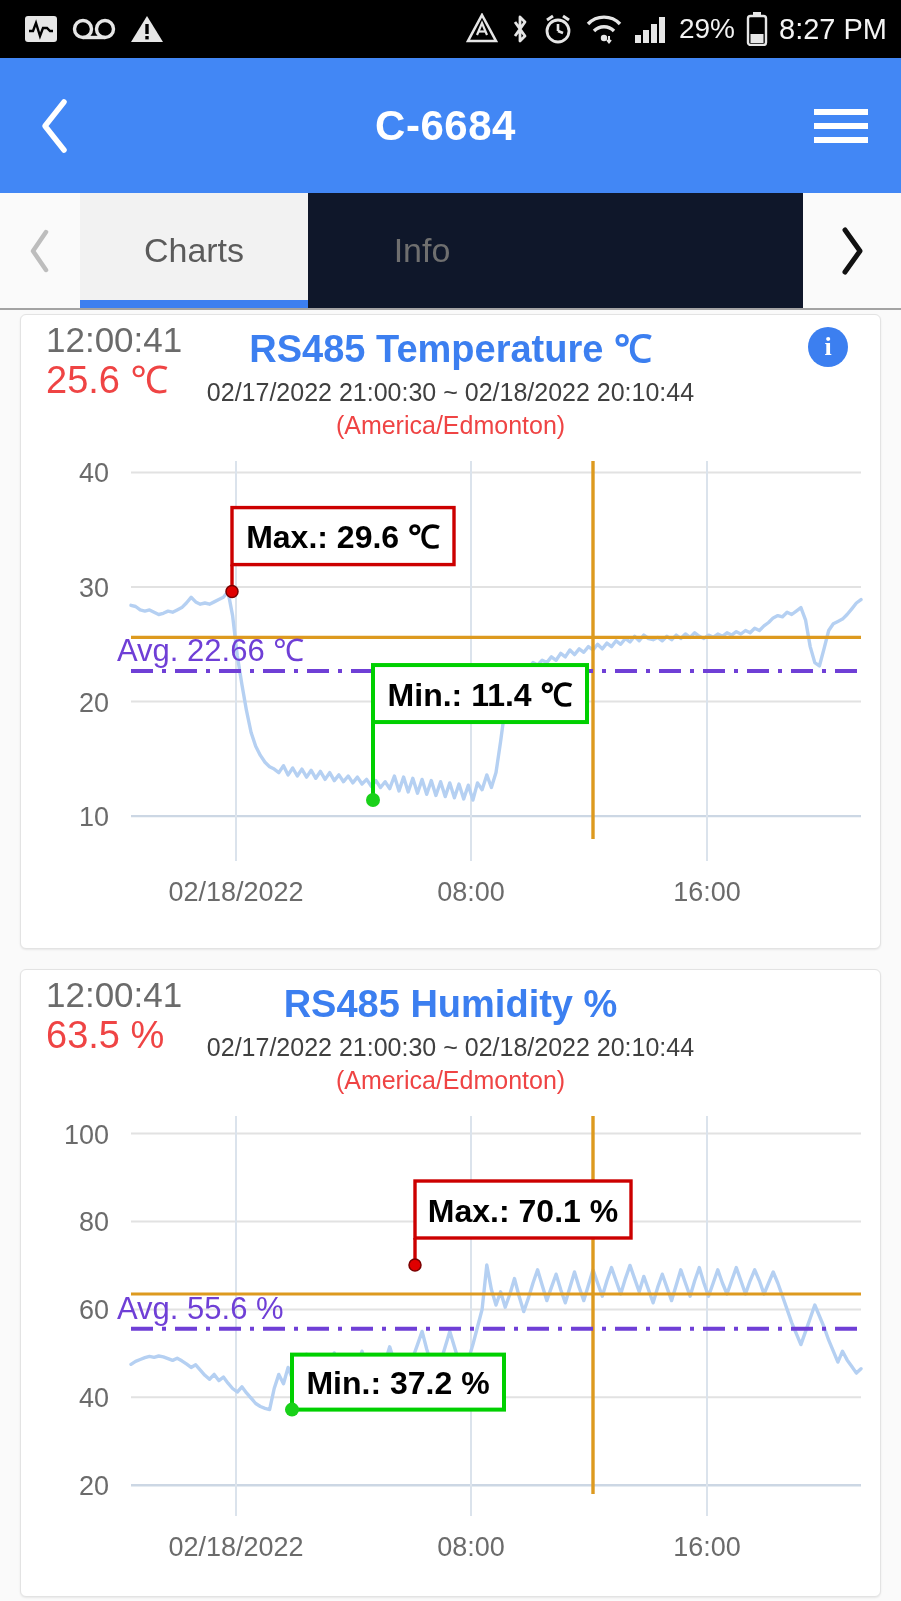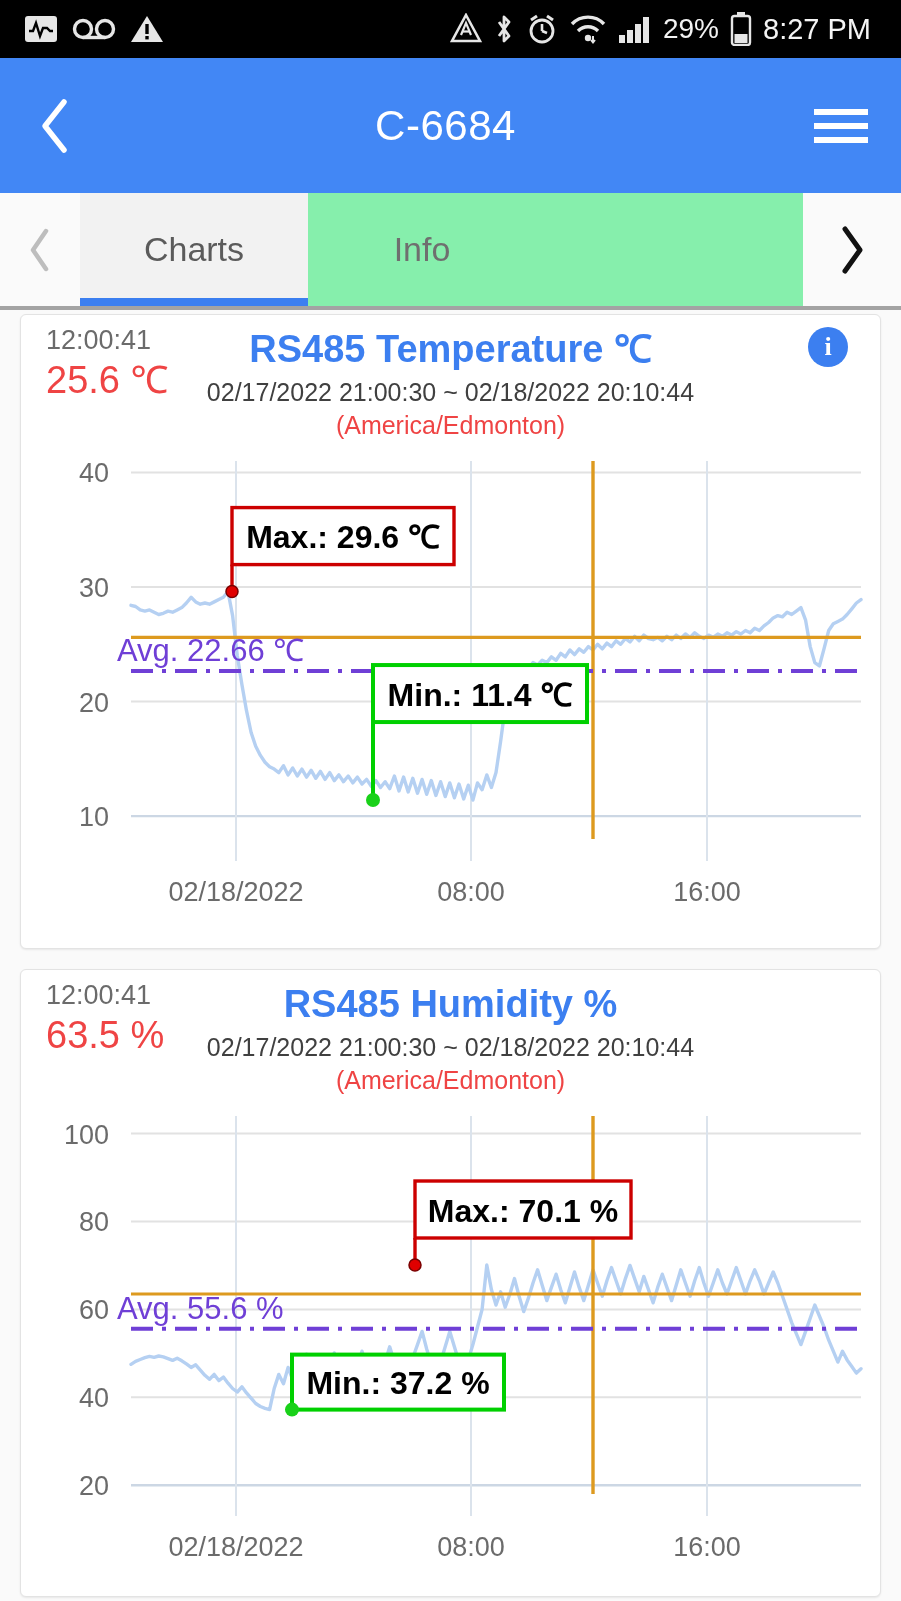--- a/index.html
+++ b/index.html
@@ -11,43 +11,43 @@
   }
   #app { position: relative; width: 901px; height: 1601px; background: #fafafa; }
 
   
   .statusbar {
     position: absolute; top: 0; left: 0; width: 901px; height: 58px;
     background: #000000; color: #d6d6d6;
     display: flex; align-items: center;
   }
   .sb-left { display: flex; align-items: center; gap: 14px; padding-left: 24px; }
-  .sb-right { display: flex; align-items: center; gap: 11px; margin-left: auto; padding-right: 30px; }
+  .sb-right { display: flex; align-items: center; gap: 11px; margin-left: auto; padding-right: 14px; }
   .sb-ico { display: inline-flex; align-items: center; justify-content: center; }
   .sb-text { font-size: 28px; color: #f2f2f2; letter-spacing: 0px; }
   .sb-clock { font-size: 29px; color: #f4f4f4; }
 
   
   .appbar {
     position: absolute; top: 58px; left: 0; width: 901px; height: 135px;
     background: #4287f5;
     display: flex; align-items: center;
   }
   .appbar-back { width: 110px; display: flex; align-items: center; justify-content: center; }
   .appbar-title {
     flex: 1; text-align: center; color: #ffffff;
-    font-size: 42px; font-weight: 400; letter-spacing: 0.5px;
+    font-size: 42px; font-weight: 700; letter-spacing: 0.5px;
   }
   .appbar-menu { width: 120px; display: flex; align-items: center; justify-content: center; flex-direction: column; gap: 9px; }
 
   
   .tabbar {
     position: absolute; top: 193px; left: 0; width: 901px; height: 117px;
-    background: #86efac; display: flex; align-items: stretch;
-    border-bottom: 4px solid #a3a3a3;
+    background: #0f172a; display: flex; align-items: stretch;
+    border-bottom: 2px solid #a3a3a3;
   }
   .tab-arrow { width: 80px; display: flex; align-items: center; justify-content: center; background: #fafafa; }
   .tab-arrow.right { width: 98px; background: #fafafa; z-index: 3; }
   .tabs-scroller { flex: 1; display: flex; align-items: stretch; position: relative; overflow: hidden; }
   .tab {
     flex: 0 0 auto; width: 228px; display: flex; align-items: center; justify-content: center;
     font-size: 34px; color: #6f6f6f; position: relative; background: transparent;
   }
   .tab.active { color: #5b5b5b; background: #f2f2f2; }
   .tab.active::after {
@@ -59,21 +59,21 @@
   .card {
     position: absolute; left: 20px; width: 861px;
     background: #ffffff; border: 1px solid #e3e3e3; border-radius: 6px;
     box-shadow: 0 1px 2px rgba(0,0,0,0.08);
   }
   #card-temp { top: 4px; height: 635px; }
   #card-hum  { top: 659px; height: 628px; }
 
   .card-head { position: relative; height: 132px; }
   .readout { position: absolute; left: 25px; top: 8px; }
-  .readout .time { font-size: 27px; color: #6b6b6b; line-height: 34px; }
+  .readout .time { font-size: 35px; color: #6b6b6b; line-height: 34px; }
   .readout .value { font-size: 38px; color: #ef4444; line-height: 46px; }
   .head-center { position: absolute; left: 0; right: 0; top: 8px; text-align: center; pointer-events: none; }
   .chart-title { font-size: 38px; font-weight: bold; color: #3c7ff0; line-height: 52px; }
   .chart-range { font-size: 25px; color: #404040; line-height: 34px; }
   .chart-tz { font-size: 25px; color: #ef4444; line-height: 33px; }
   .info-icon {
     position: absolute; right: 32px; top: 12px;
     width: 40px; height: 40px; border-radius: 50%; background: #3c7ff0;
     display: flex; align-items: center; justify-content: center;
     color: #ffffff; font-size: 26px; font-weight: bold; font-family: "Liberation Serif", serif;

